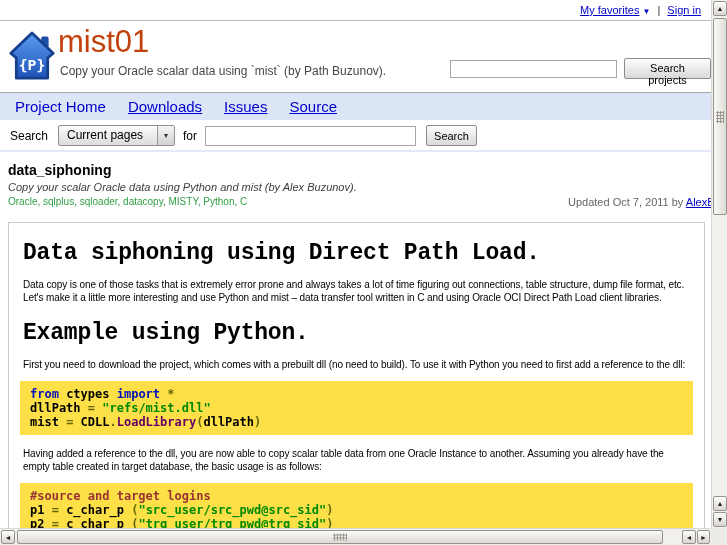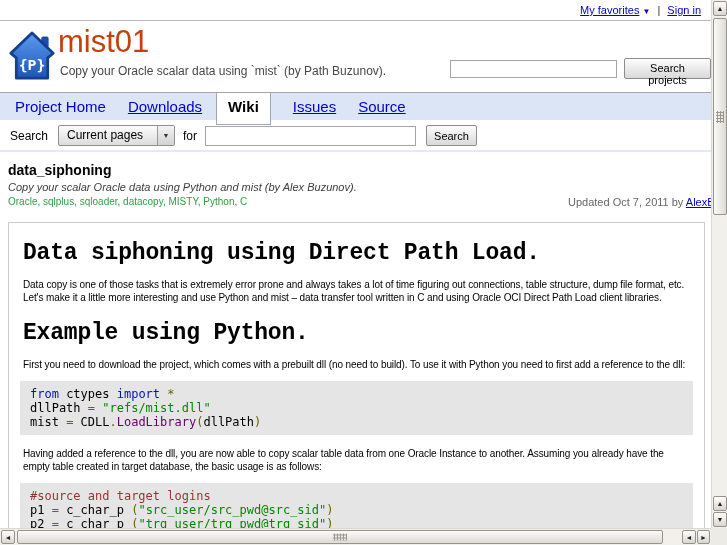--- a/index.html
+++ b/index.html
@@ -62,22 +62,22 @@
   .labels-row a.lbl { color:var(--green,#2f9e44); text-decoration:none; }
   .lbl-sep { color:#2f7e3c; }
   .updated { position:absolute; left:568px; top:196px; font-size:11px; color:#666; white-space:nowrap; }
   .updated a { text-decoration:underline; }
 
   
   .article { position:absolute; left:8px; top:222px; width:697px; height:330px;
     background:#fff; border:1px solid #cccccc; padding:10px 11px 0 11px; }
   .article h1 { font-size:23px; font-weight:bold; margin:7px 0 0 3px; letter-spacing:-0.2px;font-family:Liberation Mono, monospace; }
   .article p { font-size:10px; letter-spacing:-0.1px; line-height:13px; margin:12px 0 0 3px; color:#000; }
-  .article pre { margin:10px 0 0 0; padding:6px 10px; background:#e5e5e5;
-    font-family:"DejaVu Sans Mono","Liberation Mono",monospace; font-size:12px; line-height:14px; white-space:pre; }
+  .article pre { margin:10px 0 0 0; padding:6px 10px; background:#fde047;
+    font-family:"DejaVu Sans Mono","Liberation Mono",monospace; font-size:12px; line-height:14px; white-space:pre;font-weight:bold; }
   .h2gap { margin-top:16px !important; }
 
   
   .vscroll { position:absolute; right:0; top:0; width:16px; height:528px; background:#f2f0eb; border-left:1px solid #dbd8d2; }
   .hscroll { position:absolute; left:0; bottom:0; width:711px; height:17px; background:#f2f0eb; border-top:1px solid #dbd8d2; }
   .corner  { position:absolute; right:0; bottom:0; width:16px; height:17px; background:#ecebe6; }
   .sb-btn { position:absolute; background:linear-gradient(#fefefe,#d9d6d0); border:1px solid #96938c;
     border-radius:2px; display:flex; align-items:center; justify-content:center;
     font-size:7px; color:#222; }
   .vs-up    { left:1px; top:1px;   width:14px; height:15px; }
@@ -120,21 +120,20 @@
     <text x="26" y="43" text-anchor="middle" font-family="DejaVu Sans Mono, monospace" font-size="16" font-weight="bold" fill="#ffffff">{P}</text>
   </svg>
   <div class="proj-title">mist01</div>
   <div class="proj-summary">Copy your Oracle scalar data using `mist` (by Path Buzunov).</div>
   <input class="hdr-search-input" type="text" value="" style="">
   <button class="btn hdr-search-btn">Search projects</button>
 
   <div class="tabstrip">
       <a href="#" class="tab">Project Home</a>
       <a href="#" class="tab u">Downloads</a>
-      <span class="tab tab-active">Wiki</span>
       <a href="#" class="tab u">Issues</a>
       <a href="#" class="tab u">Source</a>
     </div>
 
   <div class="searchrow">
     <span>Search</span>
     <div class="combo">
       <span class="combo-value">Current pages</span>
       <span class="combo-arrow">▼</span>
     </div>

